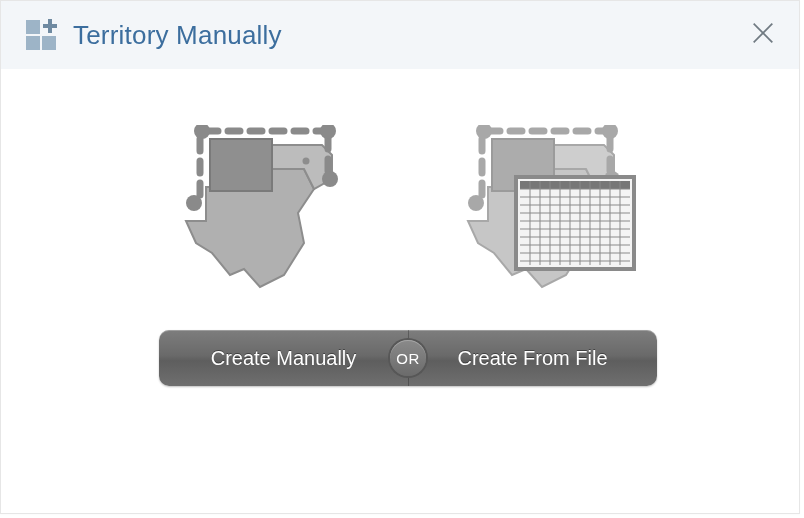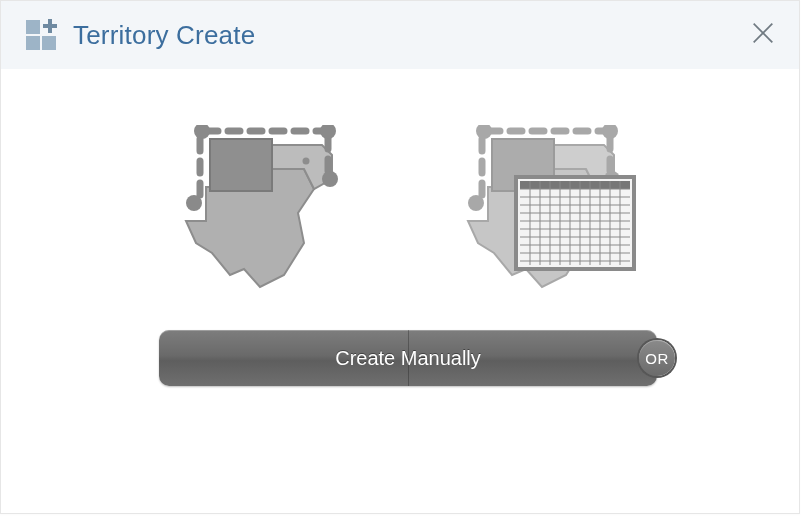--- a/index.html
+++ b/index.html
@@ -117,21 +117,21 @@
   <div class="header">
     <span class="logo">
       <svg viewBox="0 0 36 36" width="36" height="36">
         <rect x="3" y="3" width="14" height="14" fill="#9db4c7"></rect>
         <rect x="3" y="19" width="14" height="14" fill="#9db4c7"></rect>
         <rect x="19" y="19" width="14" height="14" fill="#9db4c7"></rect>
         <rect x="20" y="7" width="14" height="4" fill="#6f8aa1"></rect>
         <rect x="25" y="2" width="4" height="14" fill="#6f8aa1"></rect>
       </svg>
     </span>
-    <span class="title">Territory Create</span>
+    <span class="title">Territory Manually</span>
   </div>
 
   <div class="close">
     <svg viewBox="0 0 24 24" width="28" height="28">
       <line x1="4" y1="4" x2="20" y2="20" stroke="currentColor" stroke-width="1.5"></line>
       <line x1="20" y1="4" x2="4" y2="20" stroke="currentColor" stroke-width="1.5"></line>
     </svg>
   </div>
 
   <div class="body">
@@ -210,16 +210,19 @@
     </div>
 
     <div class="button-bar">
       <div class="divider"></div>
       <div class="btn">
         <span>Create Manually</span>
       </div>
       <div class="or-badge">
         <span>OR</span>
       </div>
+      <div class="btn">
+        <span>Create From File</span>
+      </div>
     </div>
   </div>
 
 </div>
 
 </body></html>

